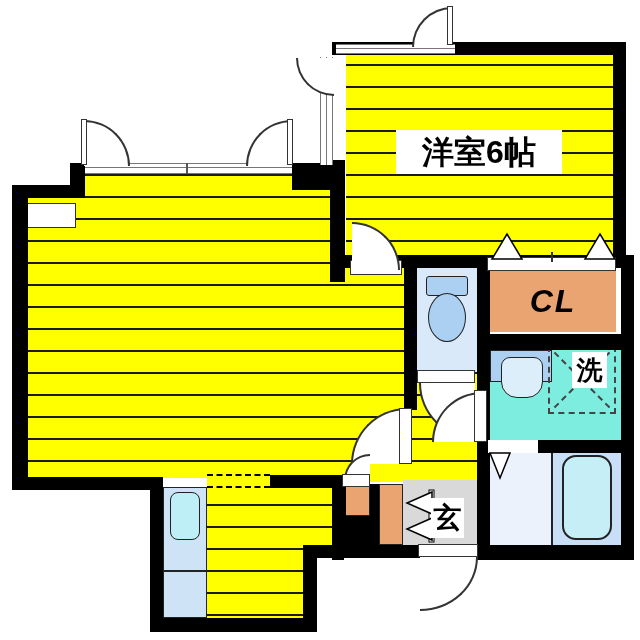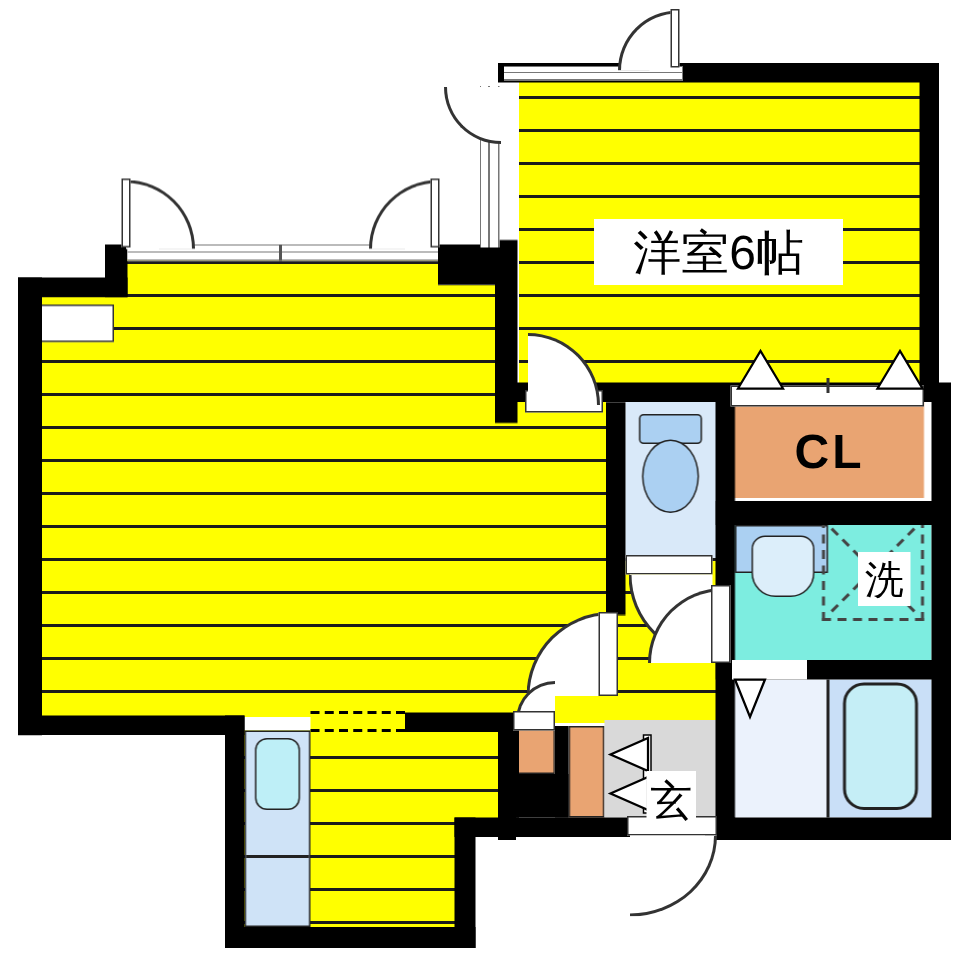--- a/index.html
+++ b/index.html
@@ -18,21 +18,21 @@
   .arc-br{border-bottom:2px solid #333;border-right:2px solid #333;border-radius:0 0 100% 0;}
   .arc-bl{border-bottom:2px solid #333;border-left:2px solid #333;border-radius:0 0 0 100%;}
   .leaf{background:#fff;border:1.5px solid #333;box-sizing:border-box;}
   .win-h{background:#fff;border:0;box-sizing:border-box;
     background-image:linear-gradient(to bottom,#777 0 1px,transparent 1px calc(50% - 1px),
       #777 calc(50% - 1px) calc(50% + 0px),transparent calc(50% + 0px) calc(100% - 1px),#777 calc(100% - 1px) 100%);}
   .win-v{background:#fff;border:0;box-sizing:border-box;
     background-image:linear-gradient(to right,#777 0 1px,transparent 1px calc(50% - 1px),
       #777 calc(50% - 1px) calc(50% + 0px),transparent calc(50% + 0px) calc(100% - 1px),#777 calc(100% - 1px) 100%);}
   .room-label{background:#fff;color:#000;display:flex;align-items:center;justify-content:center;
-    font-weight:400;line-height:1;margin-top:16px;}
+    font-weight:700;line-height:1;}
   .bare-label{color:#000;display:flex;align-items:center;justify-content:center;font-weight:600;line-height:1;}
   .dashed-open{background:var(--floor-yellow,#FFFF00);border-top:2px dashed #000;border-bottom:2px dashed #000;box-sizing:border-box;}
   .pan{border:2px dashed #444;box-sizing:border-box;}
   .pan .diag{position:absolute;left:-7px;top:31px;width:78px;border-top:2px dashed #444;}
   .fixture{box-sizing:border-box;border:1.5px solid #222;}
   .thinline{background:#222;}
 </style>
 </head>
 <body>
 
@@ -146,17 +146,17 @@
   <svg class="abs" style="left:402px;top:488px;" width="34" height="56" viewBox="0 0 34 56">
     <rect x="27" y="2" width="5" height="52" fill="#fff" stroke="#000" stroke-width="1"></rect>
     <polygon points="30,4 30,26 5,15" fill="#fff" stroke="#000" stroke-width="1.5"></polygon>
     <polygon points="30,30 30,52 5,41" fill="#fff" stroke="#000" stroke-width="1.5"></polygon>
   </svg>
 
   <div class="abs leaf" style="left:418px;top:544px;width:60px;height:13px;"></div>
   <div class="abs arc arc-br" style="left:420px;top:557px;width:56px;height:52px;"></div>
 
   <div class="abs room-label" style="left:396px;top:130px;width:166px;height:44px;font-size:32px;">洋室6帖</div>
-  <div class="abs bare-label" style="left:505px;top:280px;width:96px;height:42px;font-size:32px;letter-spacing:2px;">CL</div>
+  <div class="abs bare-label" style="left:505px;top:280px;width:96px;height:42px;font-size:32px;letter-spacing:2px;font-style:italic;">CL</div>
   <div class="abs room-label" style="left:572px;top:352px;width:35px;height:36px;font-size:26px;">洗</div>
   <div class="abs room-label" style="left:431px;top:498px;width:33px;height:40px;font-size:28px;">玄</div>
 
 </div>
 
 </body></html>

